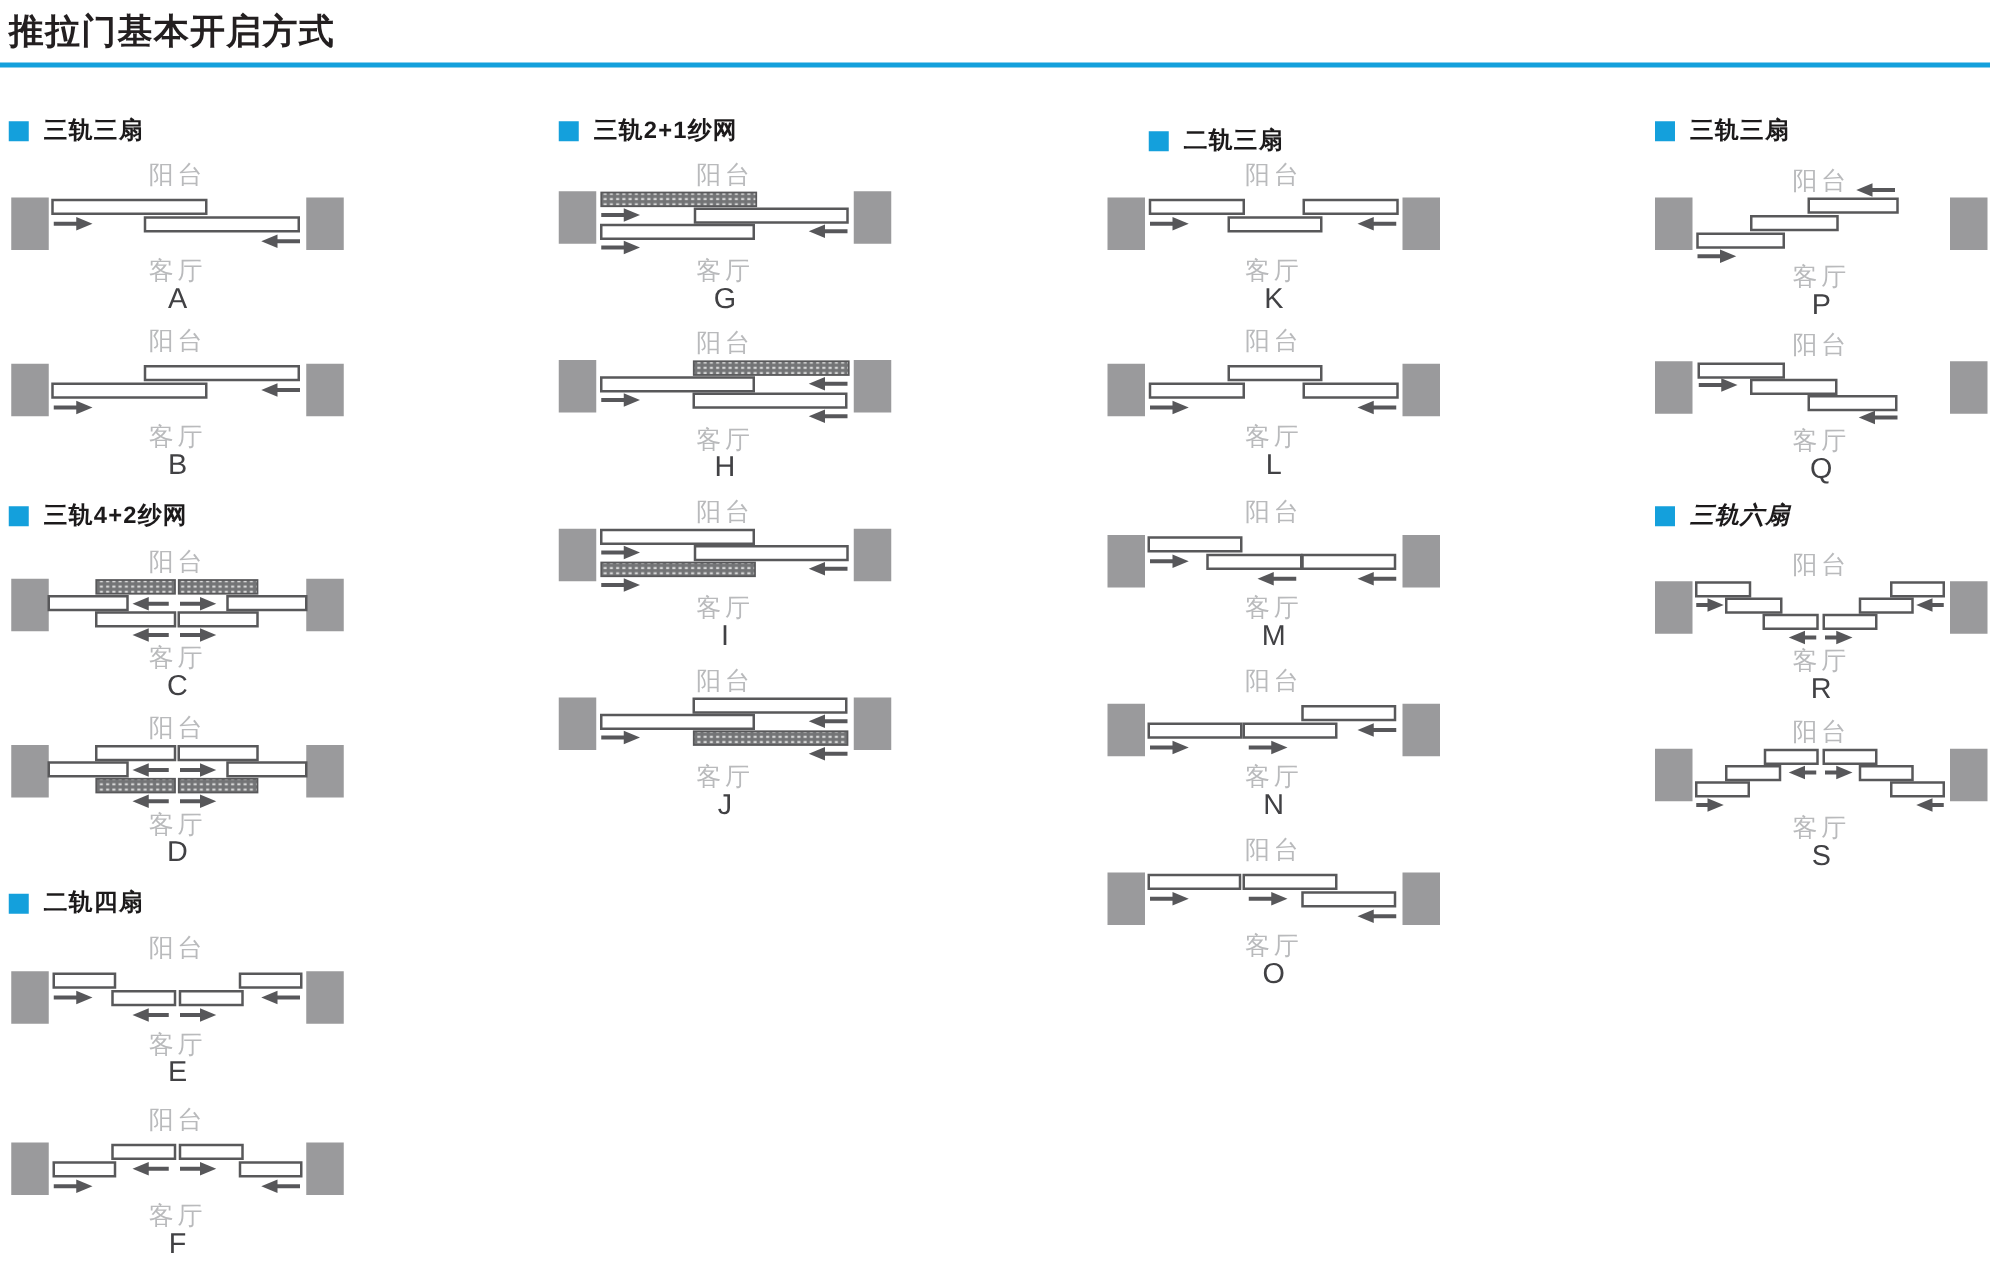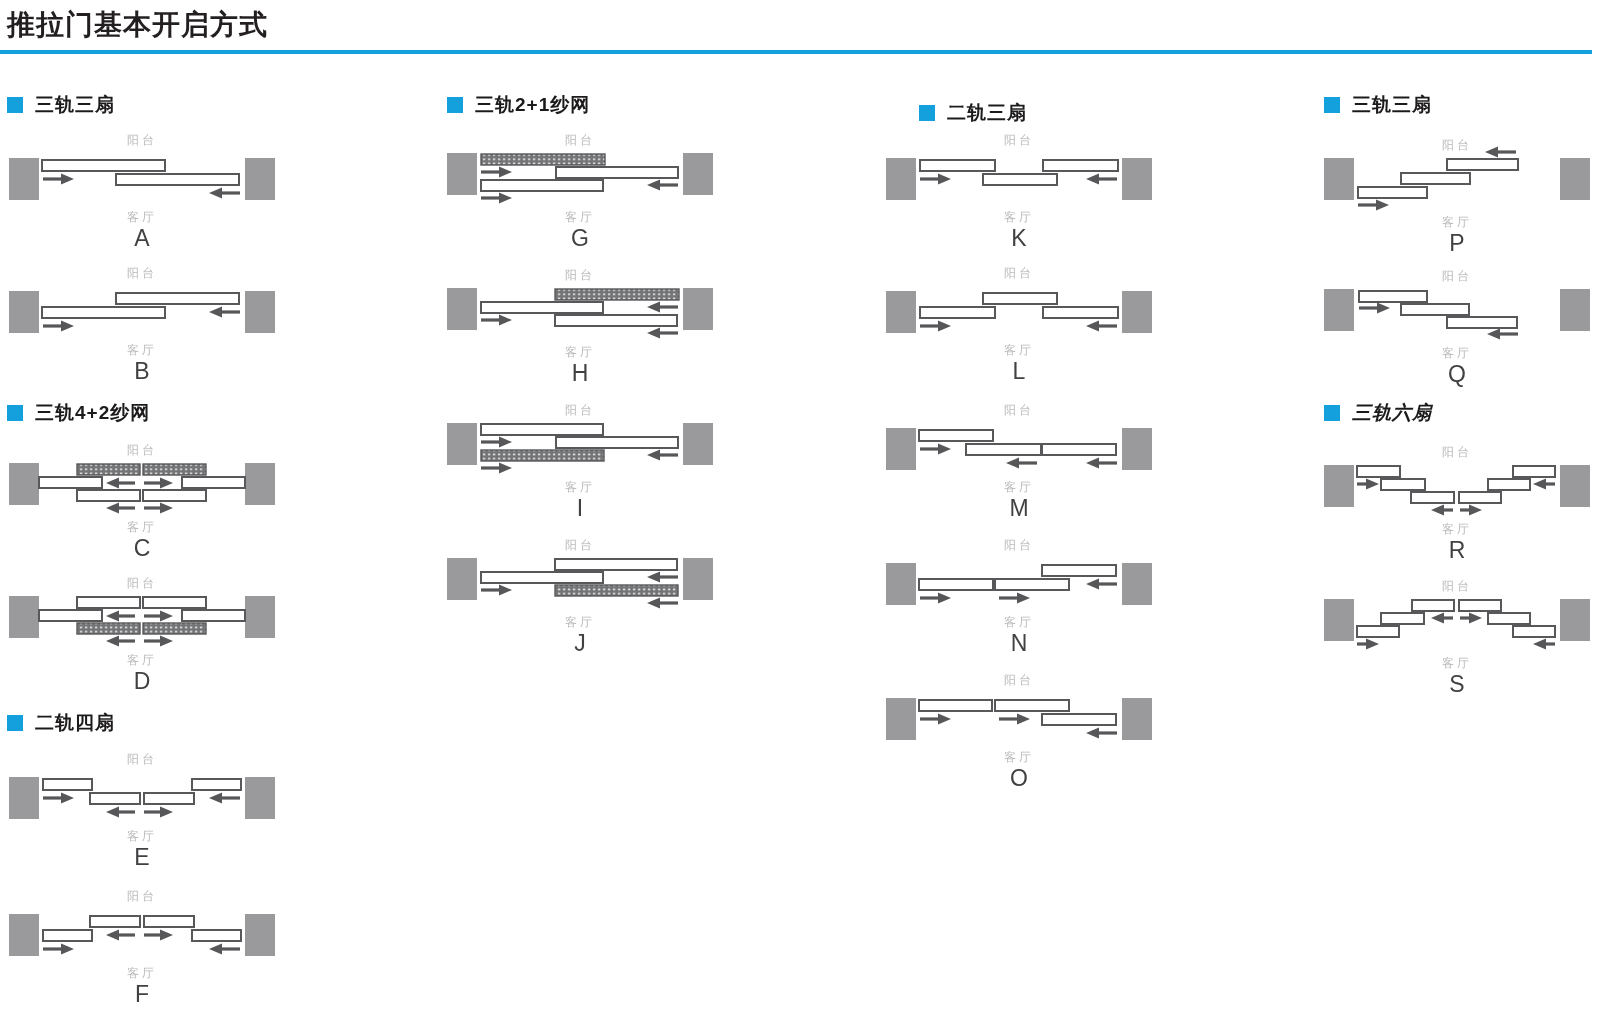--- a/index.html
+++ b/index.html
@@ -5,21 +5,21 @@
   html,body{margin:0;padding:0;background:#ffffff;}
   body{font-family:"Liberation Sans","DejaVu Sans",sans-serif;}
   #stage{position:relative;width:1600px;height:1027px;background:#fff;overflow:hidden;}
   .titlebar{position:absolute;left:7px;top:6px;display:flex;align-items:flex-end;gap:16px;white-space:nowrap;}
   .t-zh{font-size:28px;font-weight:bold;color:#231f20;letter-spacing:1px;}
   .t-en{font-size:28px;font-weight:500;color:#2b2728;letter-spacing:0.5px;}
   .accent-line{position:absolute;left:0;top:50px;width:1592px;height:4px;background:var(--accent,#14a0dc);}
   .section{position:absolute;display:flex;align-items:center;gap:12px;height:18px;}
   .section .sq{width:16px;height:16px;background:var(--accent,#14a0dc);flex:0 0 auto;}
   .section .st{font-size:19px;font-weight:bold;color:#1c1a1b;letter-spacing:1px;line-height:18px;}
-  .dim-label{position:absolute;width:266px;text-align:center;font-size:12px;
+  .dim-label{position:absolute;width:266px;text-align:center;font-size:20px;
              color:var(--dim,#b9babc);letter-spacing:3px;line-height:15px;}
   .letter{position:absolute;width:266px;text-align:center;font-size:23px;
           color:var(--letter,#414144);line-height:20px;}
   svg.diagram{position:absolute;overflow:visible;display:block;}
 </style>
 </head>
 <body>
 
 <div id="stage">
   <div class="titlebar">

